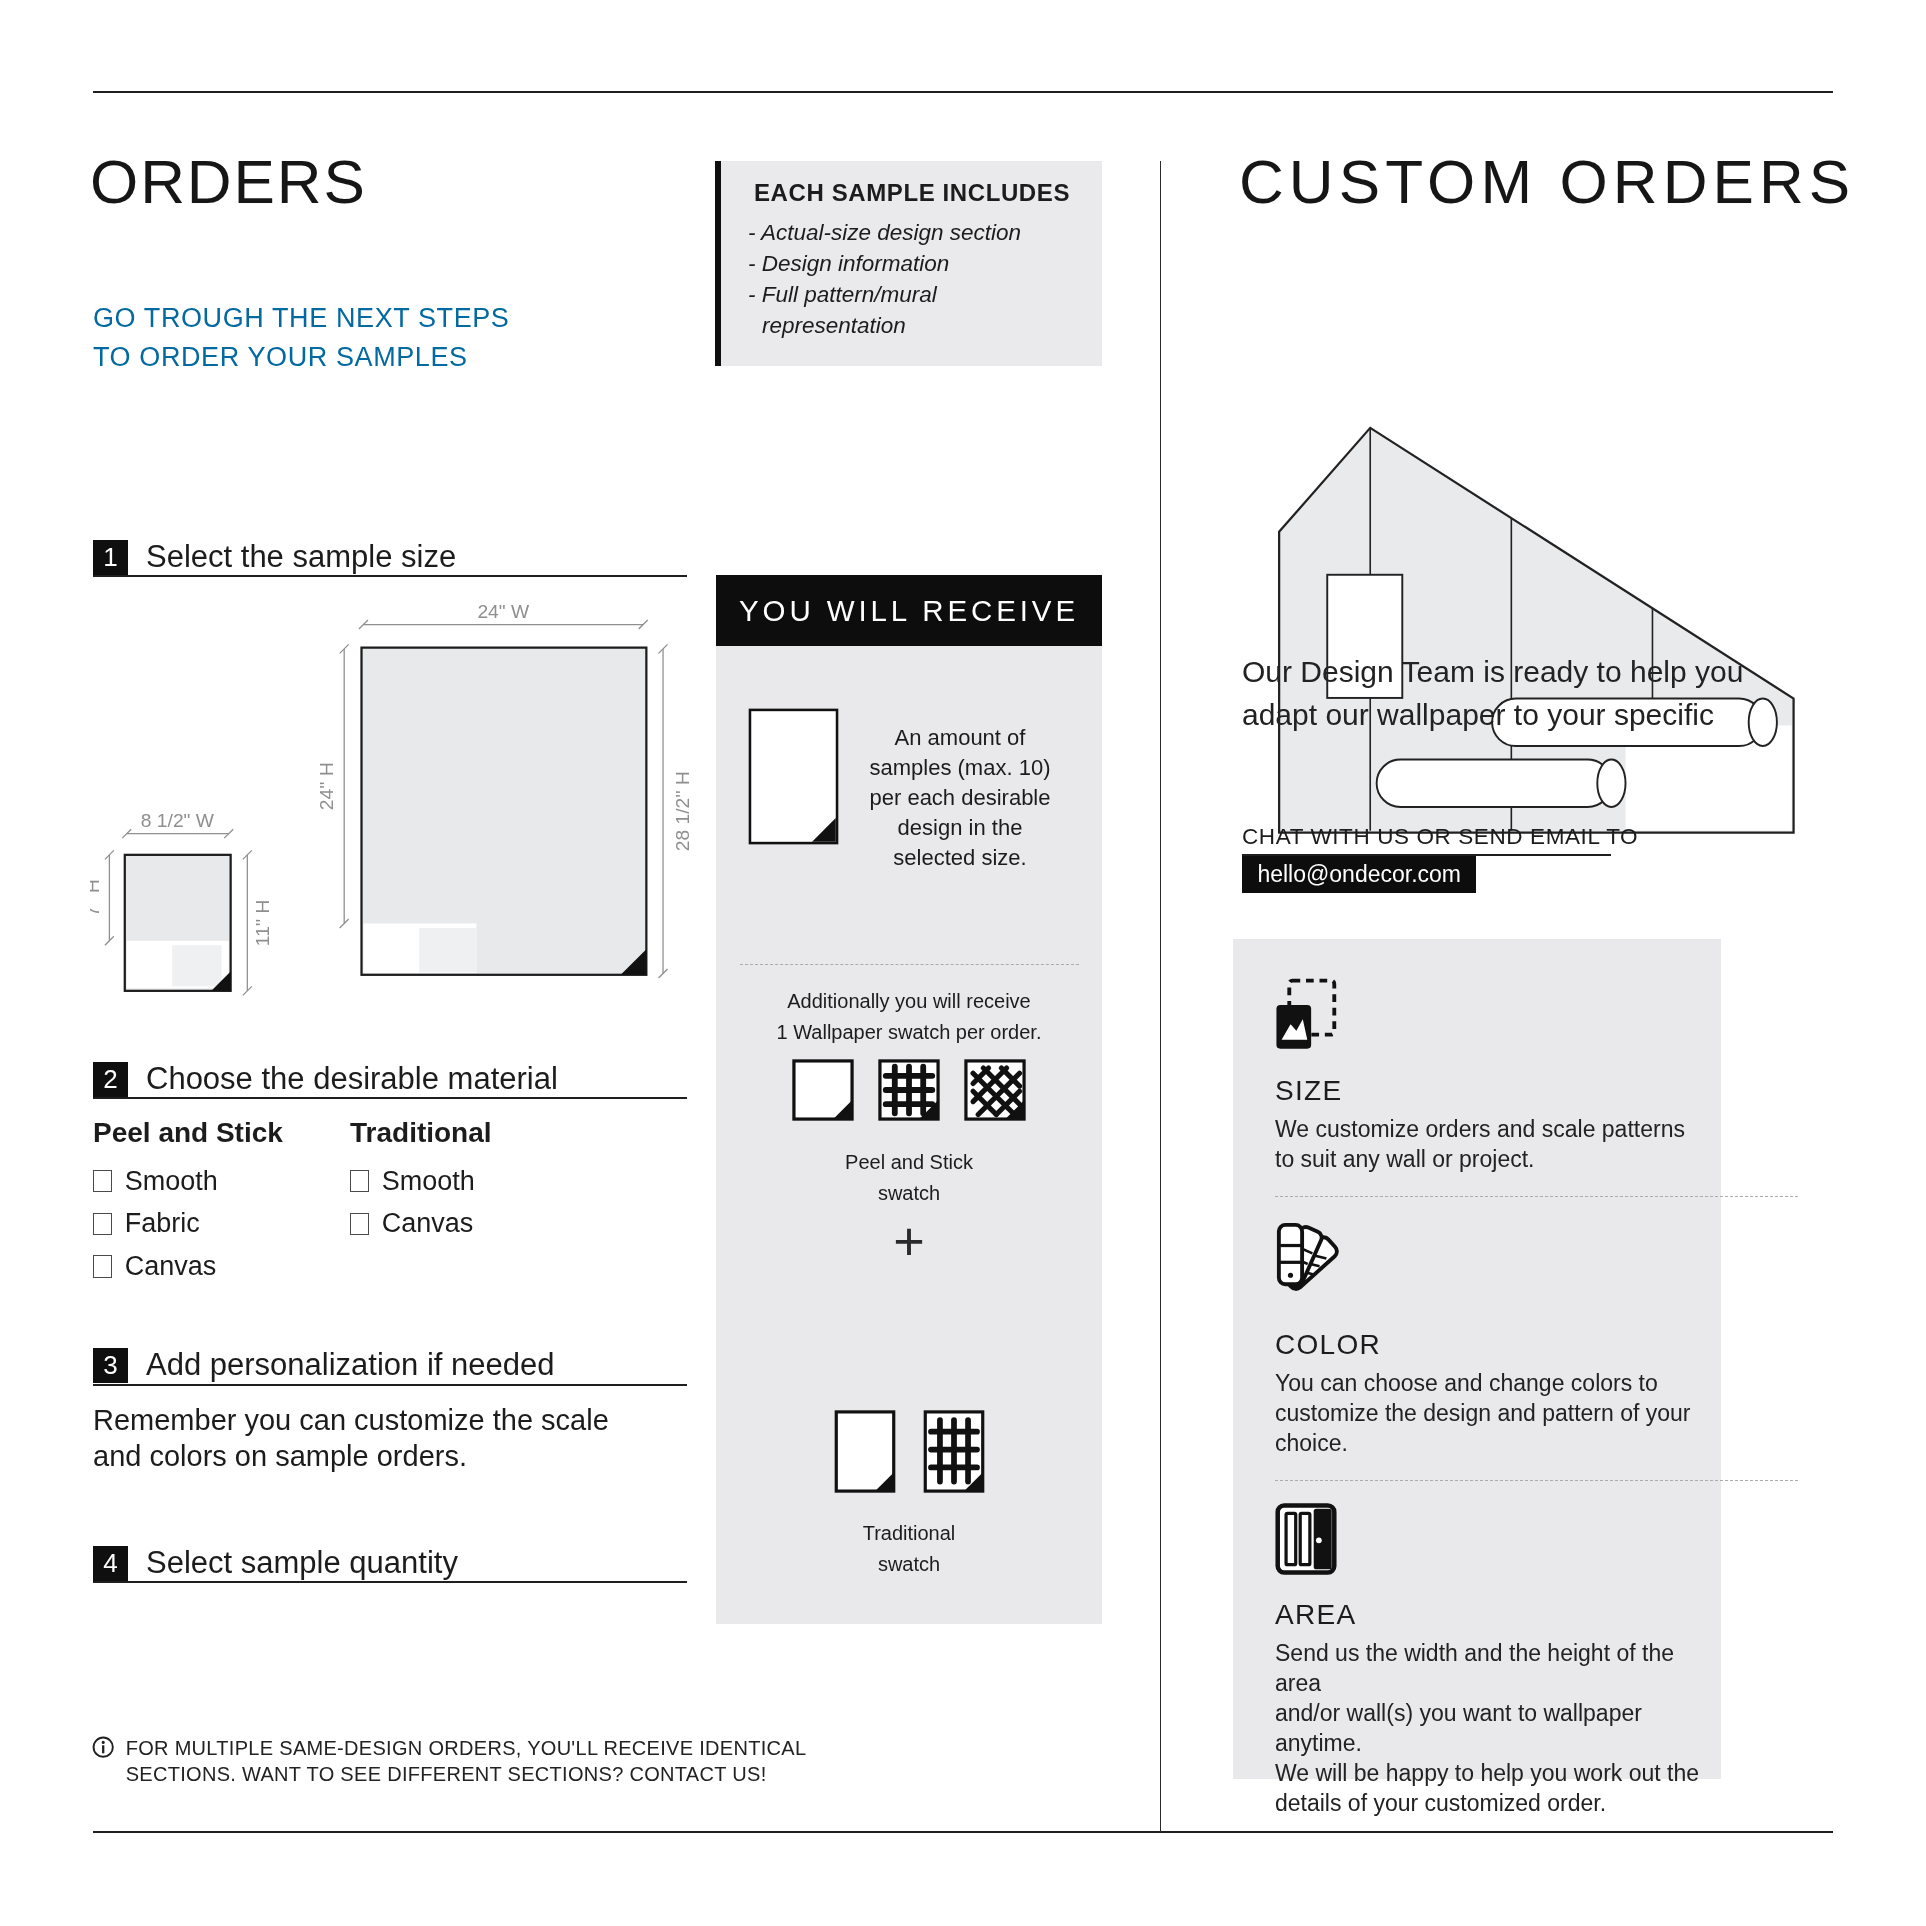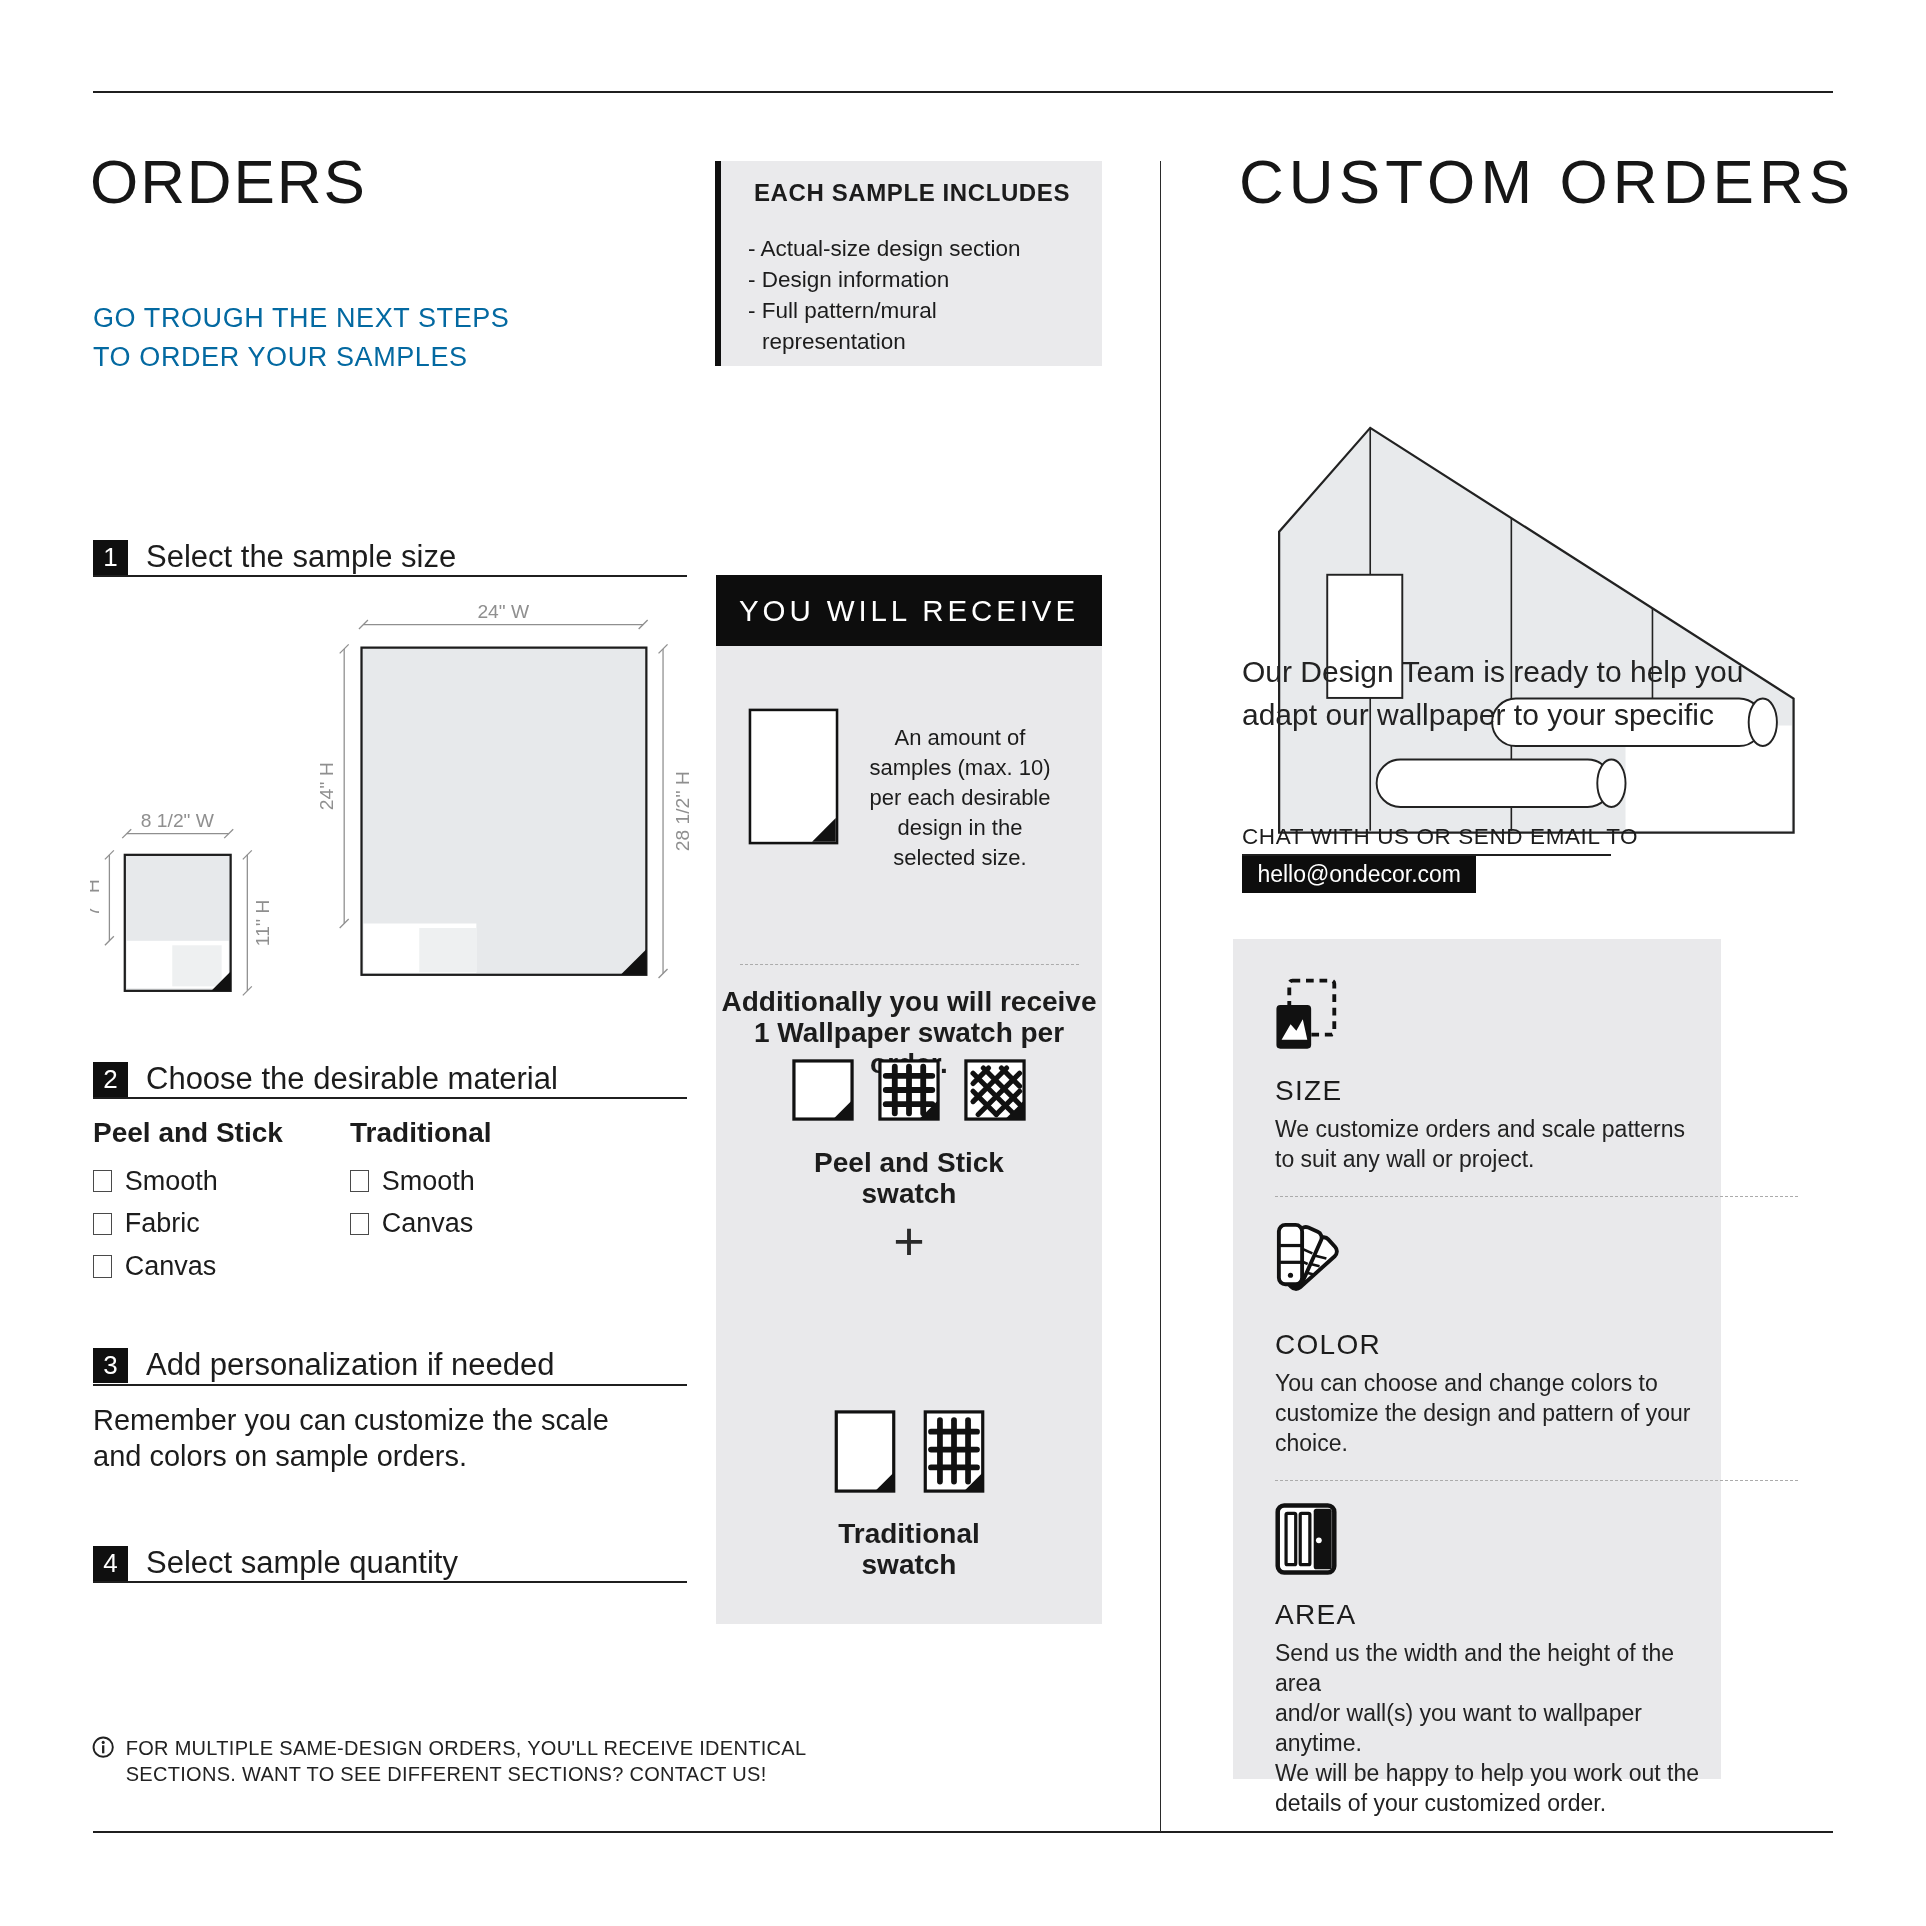--- a/index.html
+++ b/index.html
@@ -19,21 +19,21 @@
   .opt{display:flex;align-items:center;gap:13px;font-size:27px;margin-bottom:11.6px;}
   .cbx{width:16.7px;height:20.5px;border:1.9px solid #4a4a4a;display:inline-block;background:#fff;}
   .includes-box{background:#eaeaec;border-left:6.4px solid #0f0f0f;}
   .includes-title{font-size:24px;font-weight:bold;letter-spacing:0.6px;}
   .includes-line{font-size:22.5px;line-height:31px;}
   .indent{padding-left:14px;}
   .banner{background:#0d0d0d;color:#fff;display:flex;align-items:center;justify-content:center;
           font-size:29.5px;letter-spacing:3.9px;}
   .graycol{background:#e9e9eb;}
   .mid-txt{font-size:22px;line-height:30px;}
-  .mid-center{text-align:center;font-size:28px;line-height:31px;font-weight:bold;}
+  .mid-center{text-align:center;font-size:20px;line-height:31px;}
   .plus{font-size:54px;font-weight:400;color:#2a2a2a;line-height:54px;text-align:center;}
   .chat{font-size:22.5px;letter-spacing:0.6px;}
   .email-badge{display:inline-block;background:#0d0d0d;color:#fff;font-size:23px;padding:5.1px 15.4px;}
   .intro{font-size:30px;line-height:43px;color:#222;}
   .featbox{background:#e9e9eb;}
   .feat-head{font-size:28px;letter-spacing:1.3px;color:#1c1c1c;}
   .feat-body{font-size:23px;line-height:30px;color:#222;}
   .dashed{position:absolute;border-top:1.3px dashed #ababab;height:0;}
   .footnote{font-size:20px;line-height:26px;letter-spacing:0.3px;color:#222;}
   svg{display:block;}
@@ -50,21 +50,21 @@
 
   <div class="abs big-title" style="left:90px;top:146px;">ORDERS</div>
 
   <div class="abs subtitle" style="left:93px;top:299px;">
     <div>GO TROUGH THE NEXT STEPS</div>
     <div>TO ORDER YOUR SAMPLES</div>
   </div>
 
   <div class="abs includes-box" style="left:715px;top:161px;width:381px;height:205px;">
     <div class="abs includes-title" style="left:33px;top:18px;">EACH SAMPLE INCLUDES</div>
-    <div class="abs" style="left:27px;top:72px;width:321px;">
+    <div class="abs" style="left:27px;top:56px;width:321px;font-style:italic;">
       <div class="includes-line">- Actual-size design section</div>
       <div class="includes-line">- Design information</div>
       <div class="includes-line">- Full pattern/mural</div>
       <div class="includes-line indent">representation</div>
     </div>
   </div>
 
   <div class="abs step" style="left:93px;top:539px;">
     <div class="badge">1</div>
     <div class="step-title">Select the sample size</div>

